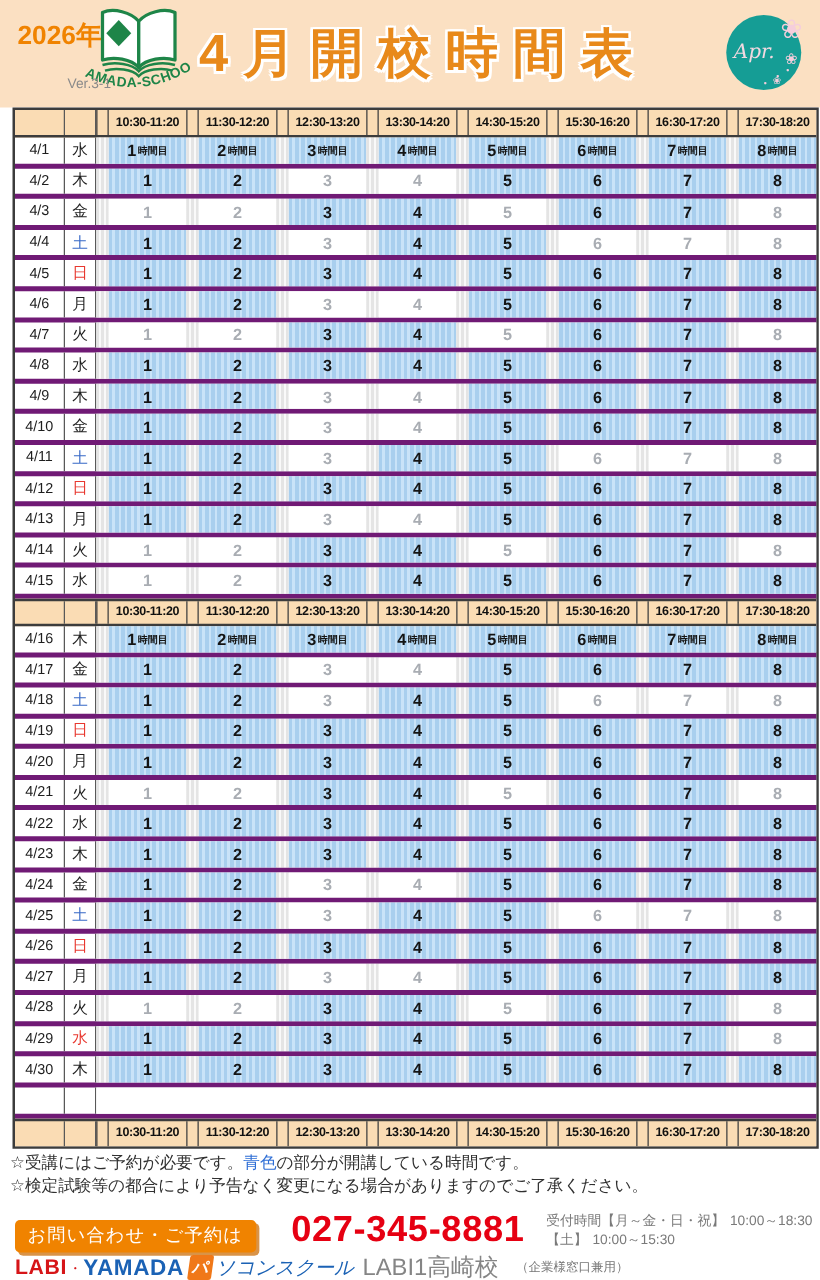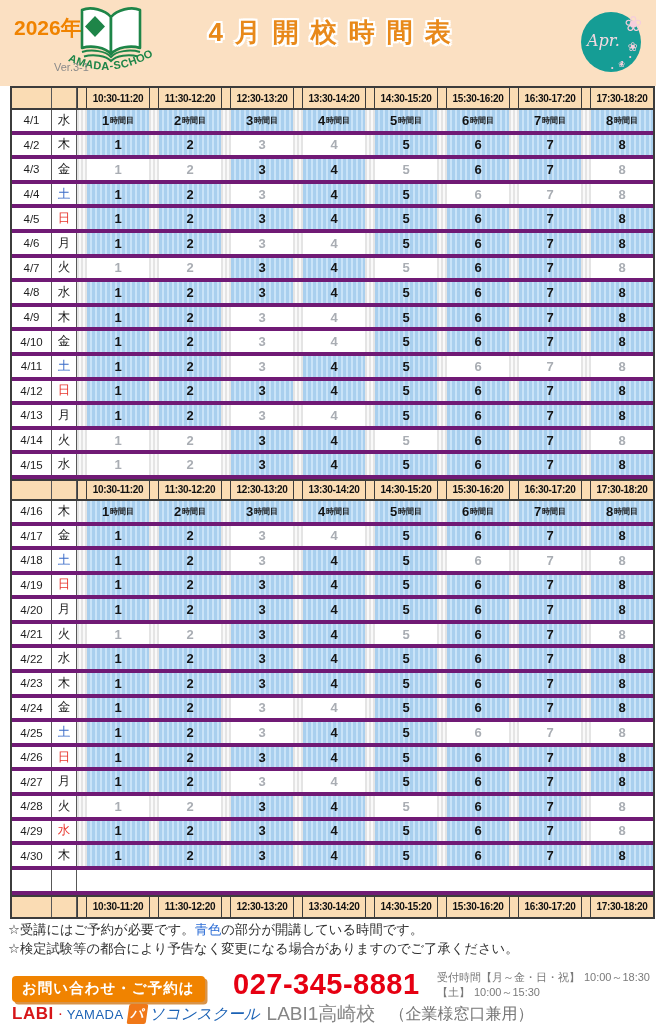--- a/index.html
+++ b/index.html
@@ -4,21 +4,21 @@
 <style>
   *{box-sizing:border-box;margin:0;padding:0}
   html,body{width:656px;height:1024px}
   body{position:relative;font-family:"Liberation Sans","DejaVu Sans",sans-serif;background:#fff;overflow:hidden}
 
   
   .banner{position:absolute;left:0;top:0;width:656px;height:86px;background:#FBE0C2}
   .year{position:absolute;left:14px;top:14px;font-size:21px;font-weight:bold;color:#F08300}
   .version{position:absolute;left:54px;top:61px;font-size:11px;color:#8a8a8a}
   .logo{position:absolute;left:60px;top:2px;width:102px;height:80px}
-  .title{position:absolute;left:50%;top:15px;transform:translateX(-47%);font-size:26px;font-weight:bold;
+  .title{position:absolute;left:50%;top:15px;transform:translateX(-47%);font-size:42px;font-weight:bold;
          color:#E8891A;letter-spacing:12px;white-space:nowrap;
          text-shadow:-2px -2px 0 #fff,2px -2px 0 #fff,-2px 2px 0 #fff,2px 2px 0 #fff,0 2px 0 #fff,0 -2px 0 #fff,2px 0 0 #fff,-2px 0 0 #fff}
   .apr-badge{position:absolute;left:581px;top:12px;width:60px;height:60px;border-radius:50%;background:#159D95}
   .apr-text{position:absolute;left:6px;top:19px;font-family:"DejaVu Serif","Liberation Serif",serif;
             font-style:italic;font-size:16px;color:#F3D9E0}
   .flower{position:absolute;color:#F5CEDC;line-height:1}
   .flower.f1{right:-1px;top:1px;font-size:21px}
   .flower.f2{right:3px;top:29px;font-size:12px}
   .flower.f3{right:16px;bottom:3px;font-size:8px}
   .petal-dot{position:absolute;color:#F5CEDC;font-size:7px;line-height:1}
@@ -45,33 +45,33 @@
   .hcontent{flex:1;display:flex;align-items:center;justify-content:center;font-size:10px;font-weight:bold;color:#101010;letter-spacing:-0.3px}
   .pnum{font-size:13px;font-weight:bold}
   .psuf{font-size:8px;font-weight:bold;margin-left:1px}
   .erow .rest{flex:1;background:#fff}
 
   
   .notes{position:absolute;left:8px;top:921px;width:640px;font-size:13.3px;color:#303030;line-height:18.6px}
   .note-blue{color:#2F6FD6}
 
   
-  .contact-badge{position:absolute;left:12px;top:976px;background:#F08300;color:#fff;font-weight:bold;
+  .contact-badge{position:absolute;left:12px;top:976px;background:#F08300;color:#fff;font-weight:normal;
                  font-size:14.5px;padding:3px 10px 4px;border-radius:4px;letter-spacing:1px;
                  box-shadow:2.5px 2.5px 0 #D99347}
   .phone{position:absolute;left:233px;top:968px;font-size:29px;font-weight:bold;color:#E60012;letter-spacing:0.5px}
   .brand{position:absolute;left:12px;top:1001px;display:flex;align-items:center;white-space:nowrap}
   .brand-labi{color:#D61518;font-weight:bold;font-size:17px;letter-spacing:0.5px}
   .brand-dot{color:#D61518;font-size:11px;margin:0 1px}
-  .brand-yamada{color:#1B62B5;font-weight:normal;font-size:13px;letter-spacing:0.5px}
+  .brand-yamada{color:#1B62B5;font-weight:bold;font-size:18px;letter-spacing:0.5px}
   .brand-pa{background:#F07818;color:#fff;font-weight:bold;font-size:13px;padding:1px 3px;margin-left:4px;
             border-radius:2px;transform:skewX(-8deg);display:inline-block}
   .brand-school{color:#1B62B5;font-weight:normal;font-style:italic;font-size:15.5px;margin-left:2px}
   .brand-branch{color:#858585;font-size:19px;margin-left:7px;font-weight:400}
-  .brand-note{color:#777;font-size:16px;margin-left:14px}
+  .brand-note{color:#777;font-size:10px;margin-left:14px}
   .hours{position:absolute;right:6px;top:970px;text-align:left;font-size:11px;color:#7a7a7a;line-height:14.5px}
   .hours .line span{display:inline-block}
   .hours .time{margin-left:4px}
 </style>
 </head>
 <body>
 
 <div class="banner">
   <div class="year">2026年</div>
 

